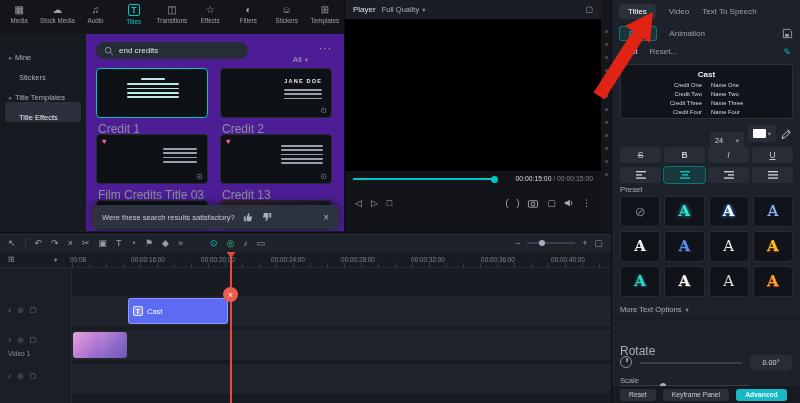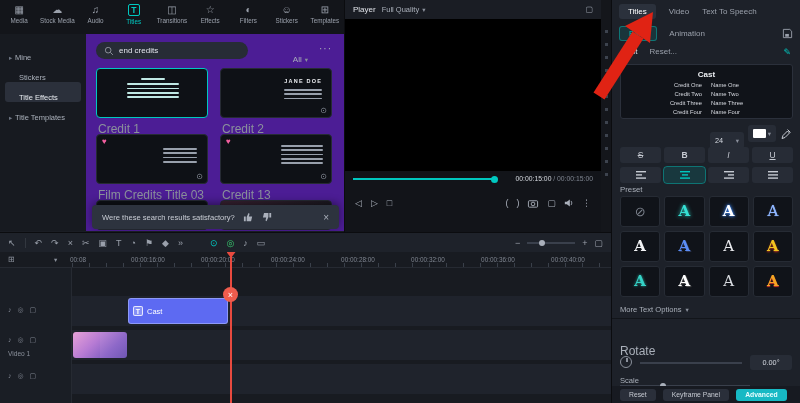--- a/index.html
+++ b/index.html
@@ -187,26 +187,26 @@
     </div>
     <div class="lp-body">
       <div class="sb">
         <div class="sb-item">
             <span class="chev">▸</span>
             <span>Mine</span>
           </div>
         <div class="sb-item indent">
             <span>Stickers</span>
           </div>
-        <div class="sb-item active">
-            <span>Title Effects</span>
-          </div>
         <div class="sb-item">
             <span class="chev">▸</span>
             <span>Title Templates</span>
+          </div>
+        <div class="sb-item active">
+            <span>Title Effects</span>
           </div>
       </div>
       <div class="lc">
         <div class="search">
           <svg width="10" height="10" viewBox="0 0 11 11">
               <circle cx="4.6" cy="4.6" r="3.1" fill="none" stroke="#8a8f99" stroke-width="1.1"></circle>
               <line x1="7" y1="7" x2="9.8" y2="9.8" stroke="#8a8f99" stroke-width="1.1"></line>
             </svg>
           <input readonly="" value="end credits" style="">
         </div>

